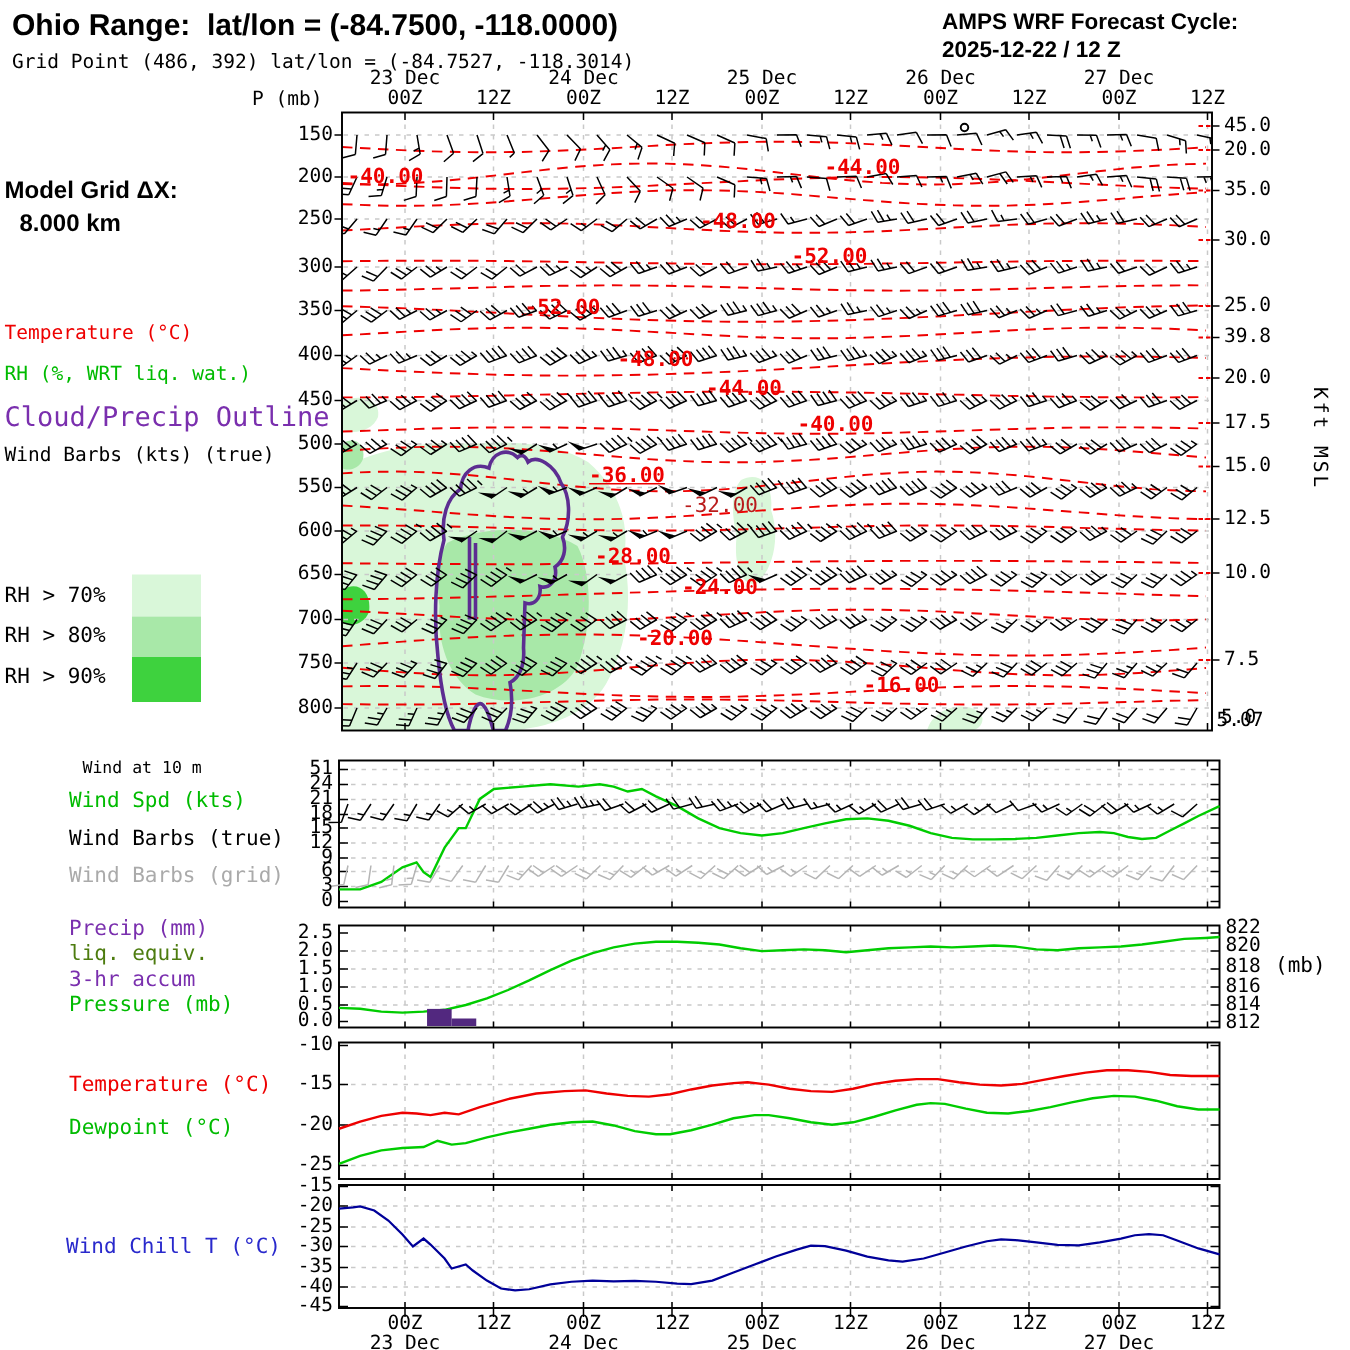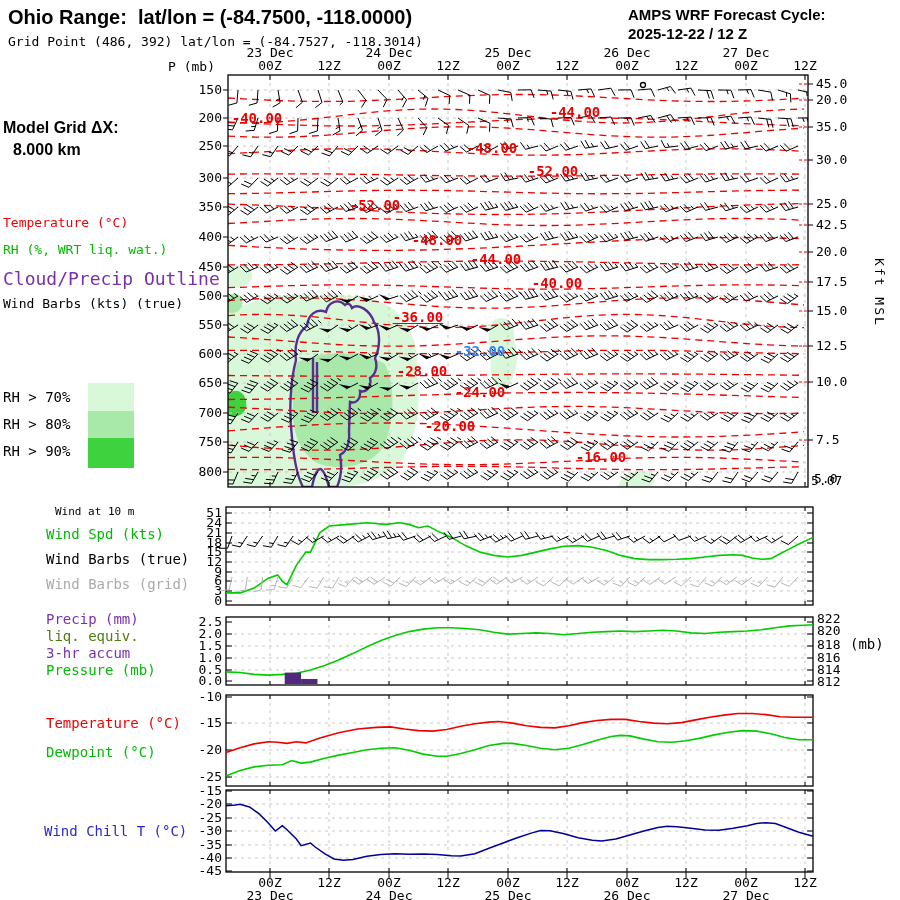--- a/index.html
+++ b/index.html
@@ -951,21 +951,21 @@
       <span class="t" style="left: 222px; top: 347px; transform: translateX(-100%);">600</span>
       <span class="t" style="left: 222px; top: 376px; transform: translateX(-100%);">650</span>
       <span class="t" style="left: 222px; top: 406px; transform: translateX(-100%);">700</span>
       <span class="t" style="left: 222px; top: 435px; transform: translateX(-100%);">750</span>
       <span class="t" style="left: 222px; top: 465px; transform: translateX(-100%);">800</span>
       <span class="t" style="left: 816px; top: 77px;">45.0</span>
       <span class="t" style="left: 816px; top: 93px;">20.0</span>
       <span class="t" style="left: 816px; top: 120px;">35.0</span>
       <span class="t" style="left: 816px; top: 153px;">30.0</span>
       <span class="t" style="left: 816px; top: 197px;">25.0</span>
-      <span class="t" style="left: 816px; top: 218px;">42.5</span>
+      <span class="t" style="left: 816px; top: 218px;">39.8</span>
       <span class="t" style="left: 816px; top: 245px;">20.0</span>
       <span class="t" style="left: 816px; top: 275px;">17.5</span>
       <span class="t" style="left: 816px; top: 304px;">15.0</span>
       <span class="t" style="left: 816px; top: 339px;">12.5</span>
       <span class="t" style="left: 816px; top: 375px;">10.0</span>
       <span class="t" style="left: 816px; top: 433px;">7.5</span>
       <span class="t" style="left: 270px; top: 59px; transform: translateX(-50%);">00Z</span>
       <span class="t" style="left: 329px; top: 59px; transform: translateX(-50%);">12Z</span>
       <span class="t" style="left: 389px; top: 59px; transform: translateX(-50%);">00Z</span>
       <span class="t" style="left: 448px; top: 59px; transform: translateX(-50%);">12Z</span>
@@ -997,21 +997,21 @@
       <span class="t" style="left: 746px; top: 889px; transform: translateX(-50%);">27 Dec</span>
       <span class="t" style="left: 257px; top: 111px; color: rgb(238, 0, 0); font-size: 14px; font-weight: bold; transform: translateX(-50%);">-40.00</span>
       <span class="t" style="left: 575px; top: 105px; color: rgb(238, 0, 0); font-size: 14px; font-weight: bold; transform: translateX(-50%);">-44.00</span>
       <span class="t" style="left: 492px; top: 141px; color: rgb(238, 0, 0); font-size: 14px; font-weight: bold; transform: translateX(-50%);">-48.00</span>
       <span class="t" style="left: 553px; top: 164px; color: rgb(238, 0, 0); font-size: 14px; font-weight: bold; transform: translateX(-50%);">-52.00</span>
       <span class="t" style="left: 375px; top: 198px; color: rgb(238, 0, 0); font-size: 14px; font-weight: bold; transform: translateX(-50%);">-52.00</span>
       <span class="t" style="left: 437px; top: 233px; color: rgb(238, 0, 0); font-size: 14px; font-weight: bold; transform: translateX(-50%);">-48.00</span>
       <span class="t" style="left: 496px; top: 252px; color: rgb(238, 0, 0); font-size: 14px; font-weight: bold; transform: translateX(-50%);">-44.00</span>
       <span class="t" style="left: 557px; top: 276px; color: rgb(238, 0, 0); font-size: 14px; font-weight: bold; transform: translateX(-50%);">-40.00</span>
       <span class="t" style="left: 418px; top: 310px; color: rgb(238, 0, 0); font-size: 14px; font-weight: bold; transform: translateX(-50%); text-decoration: underline;">-36.00</span>
-      <span class="t" style="left: 480px; top: 344px; color: #3b82f6; font-size: 14px; font-weight: bold; transform: translateX(-50%);">-32.00</span>
+      <span class="t" style="left: 480px; top: 330px; color: #b91c1c; font-size: 14px; font-weight: normal; transform: translateX(-50%);">-32.00</span>
       <span class="t" style="left: 422px; top: 364px; color: rgb(238, 0, 0); font-size: 14px; font-weight: bold; transform: translateX(-50%);">-28.00</span>
       <span class="t" style="left: 480px; top: 385px; color: rgb(238, 0, 0); font-size: 14px; font-weight: bold; transform: translateX(-50%);">-24.00</span>
       <span class="t" style="left: 450px; top: 419px; color: rgb(238, 0, 0); font-size: 14px; font-weight: bold; transform: translateX(-50%);">-20.00</span>
       <span class="t" style="left: 601px; top: 450px; color: rgb(238, 0, 0); font-size: 14px; font-weight: bold; transform: translateX(-50%);">-16.00</span>
       <span class="t" style="left: 222px; top: 506px; transform: translateX(-100%);">51</span>
       <span class="t" style="left: 222px; top: 516px; transform: translateX(-100%);">24</span>
       <span class="t" style="left: 222px; top: 526px; transform: translateX(-100%);">21</span>
       <span class="t" style="left: 222px; top: 536px; transform: translateX(-100%);">18</span>
       <span class="t" style="left: 222px; top: 545px; transform: translateX(-100%);">15</span>
       <span class="t" style="left: 222px; top: 555px; transform: translateX(-100%);">12</span>

